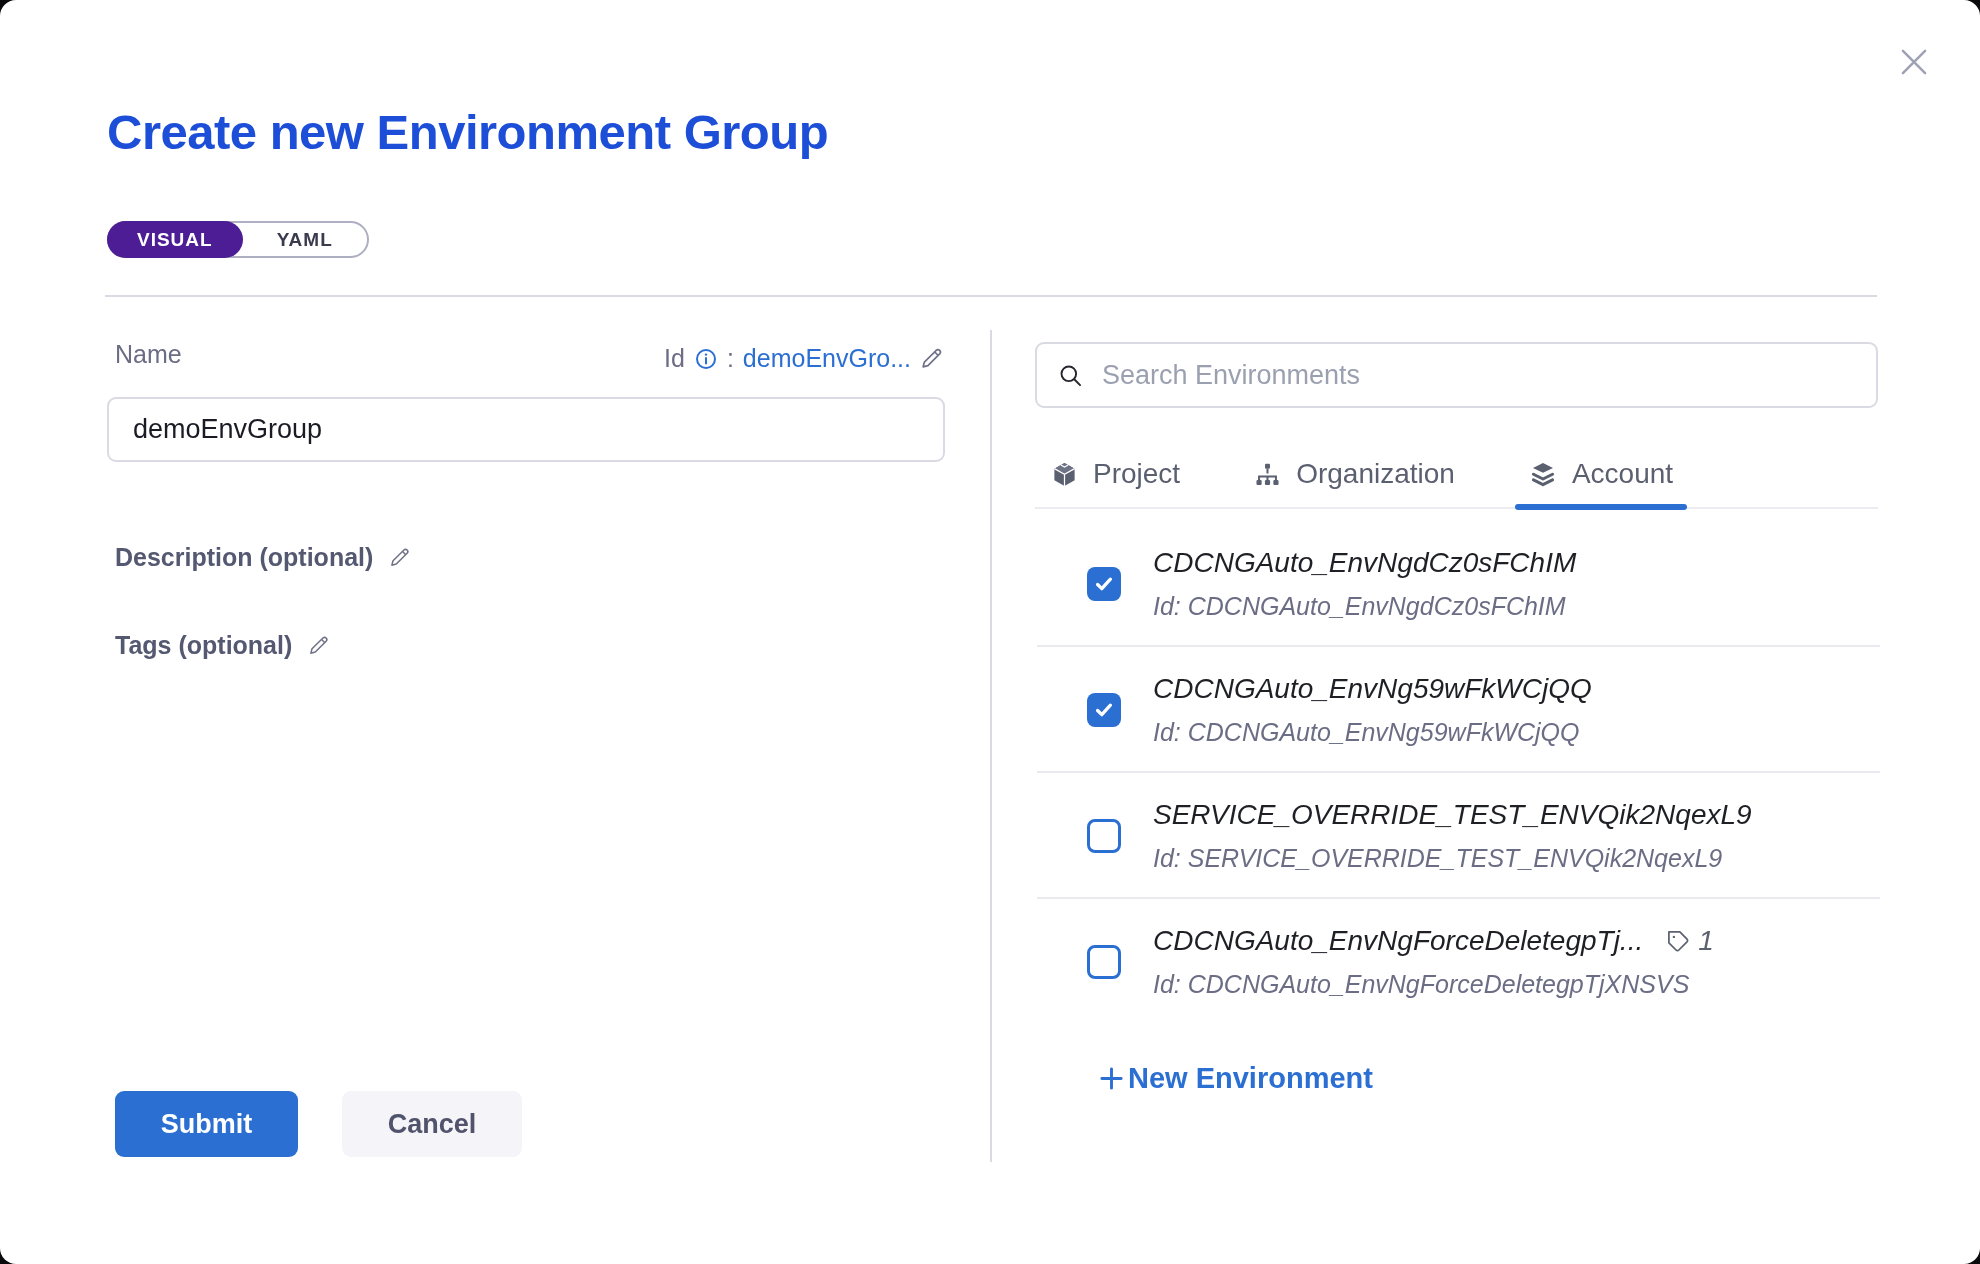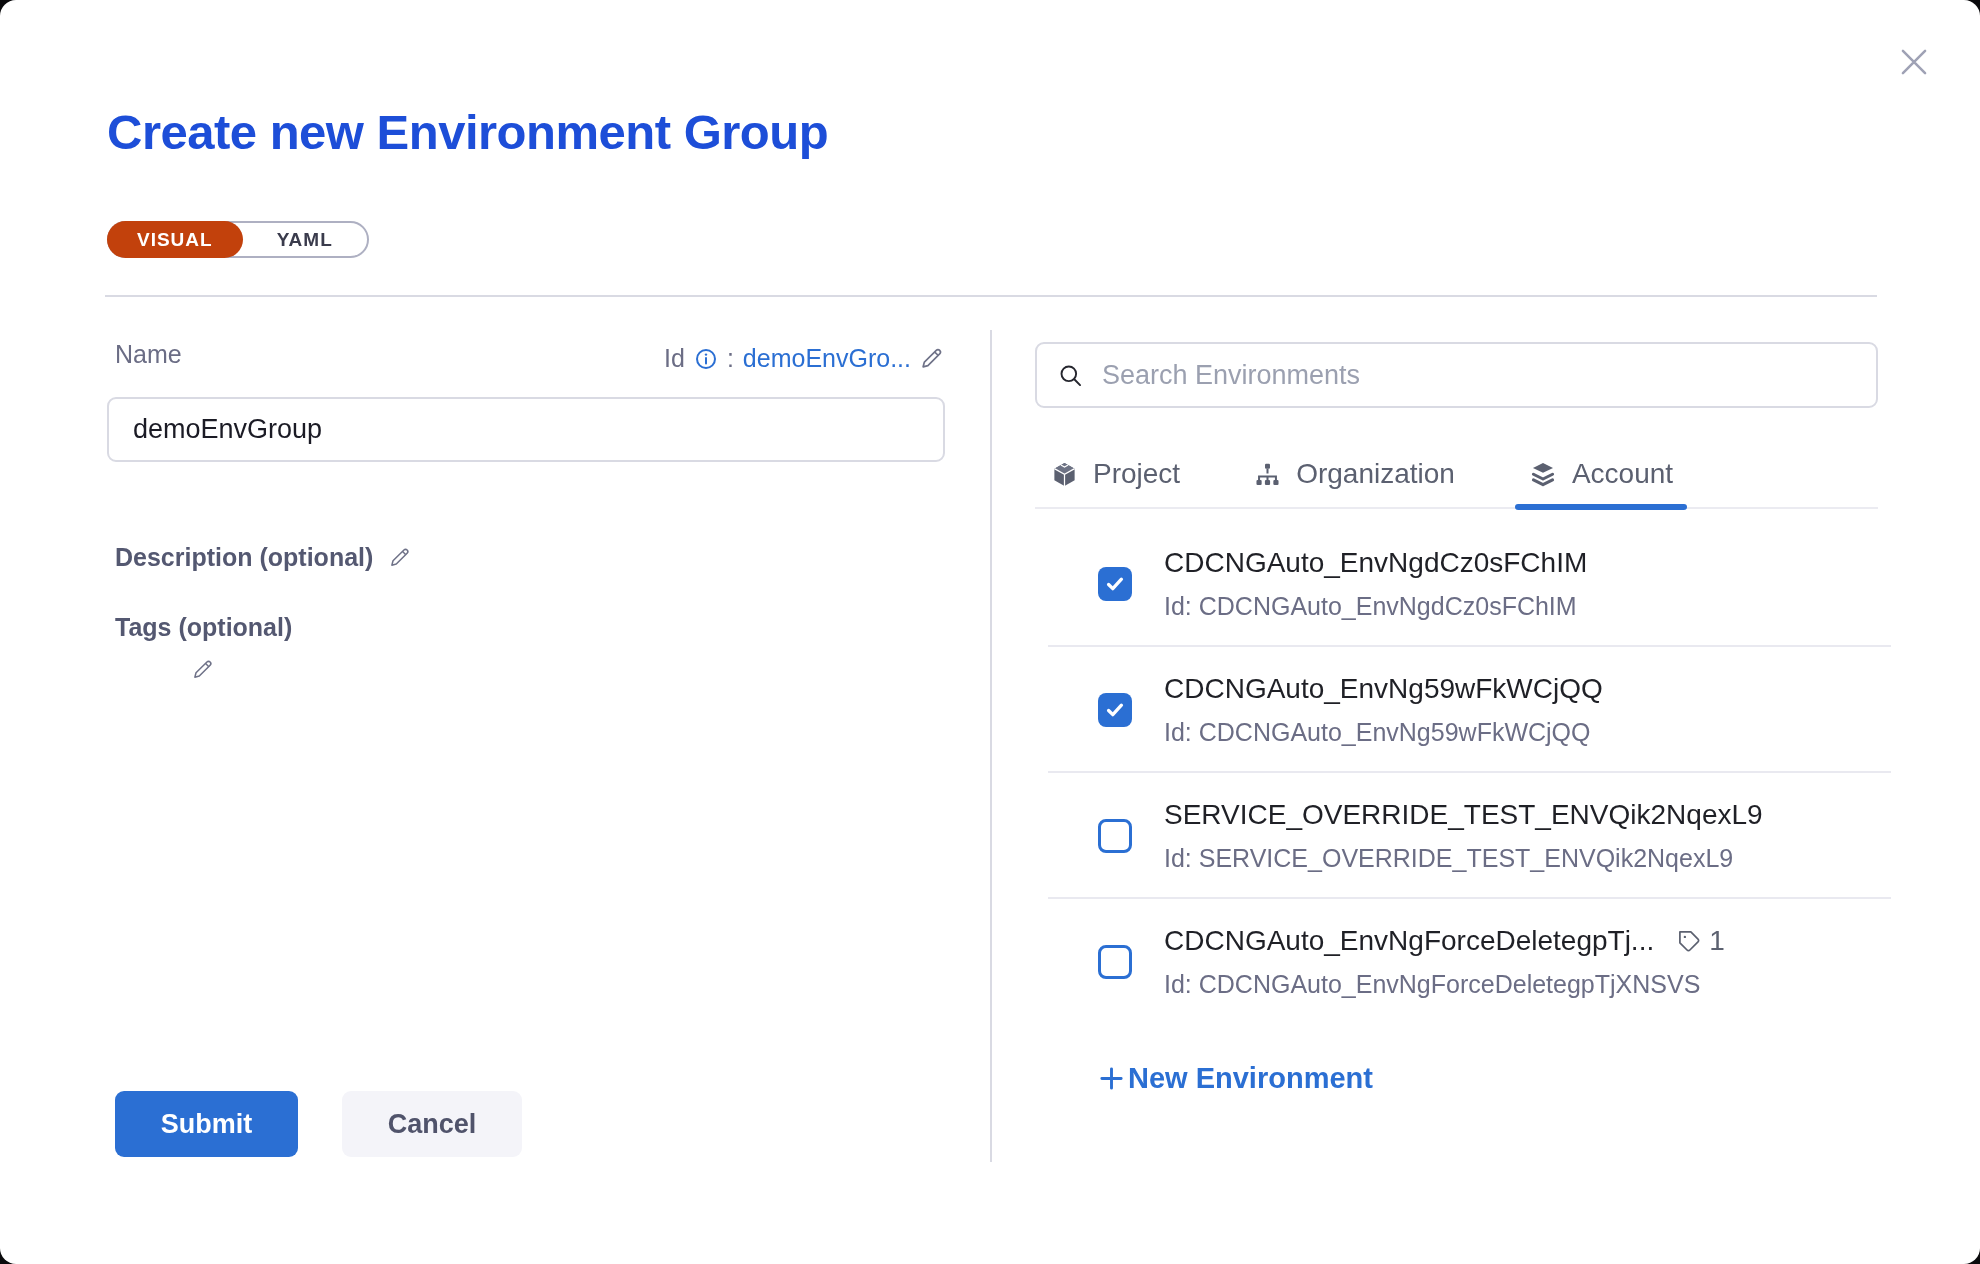--- a/index.html
+++ b/index.html
@@ -6,52 +6,52 @@
   #stage{position:relative;width:1980px;height:1264px;font-family:"Liberation Sans",sans-serif;}
   .modal{position:absolute;inset:0;background:#ffffff;border-radius:16px;overflow:hidden;}
 
   
   .close-btn{position:absolute;top:40px;right:44px;width:44px;height:44px;cursor:pointer;display:flex;align-items:center;justify-content:center;}
   .page-title{position:absolute;left:107px;top:104px;font-size:49px;font-weight:700;color:#1d4ed8;letter-spacing:-0.5px;}
 
   
   .toggle{position:absolute;left:107px;top:221px;height:37px;display:inline-flex;align-items:center;border:2px solid #aeb0c2;border-radius:20px;background:#fff;box-sizing:border-box;}
   .toggle .seg{font-size:19px;font-weight:700;letter-spacing:1px;display:flex;align-items:center;justify-content:center;height:37px;box-sizing:border-box;cursor:pointer;}
-  .toggle .seg.dark{background:#c2410c;color:#ffffff;border-radius:20px;padding:0 30px;margin:-2px 0 -2px -2px;height:37px;}
+  .toggle .seg.dark{background:#4c1d95;color:#ffffff;border-radius:20px;padding:0 30px;margin:-2px 0 -2px -2px;height:37px;}
   .toggle .seg.light{color:#3a3b4c;padding:0 34px;}
 
   .h-divider{position:absolute;left:105px;top:295px;width:1772px;height:2px;background:#d9dae3;}
   .v-divider{position:absolute;left:990px;top:330px;width:2px;height:832px;background:#d9dae3;}
 
   
   .name-label{position:absolute;left:115px;top:340px;font-size:25px;color:#6b6d85;}
   .id-row{position:absolute;top:344px;left:107px;width:838px;display:flex;justify-content:flex-end;align-items:center;gap:9px;font-size:25px;}
   .id-row .id-word{color:#6b6d85;}
   .id-row .id-colon{color:#6b6d85;}
   .id-row .id-value{color:#2b6fd3;cursor:pointer;}
   .name-input{position:absolute;left:107px;top:397px;width:838px;height:65px;box-sizing:border-box;border:2px solid #d9dae3;border-radius:9px;font-family:"Liberation Sans",sans-serif;font-size:27px;color:#1b1b25;padding:0 0 0 24px;outline:none;background:#fff;}
   .opt-row{position:absolute;left:115px;display:flex;align-items:center;gap:16px;font-size:25px;font-weight:700;color:#545871;}
   .opt-row.desc{top:543px;}
-  .opt-row.tags{top:613px;flex-direction:column;}
+  .opt-row.tags{top:631px;}
 
   .btn{position:absolute;top:1091px;height:66px;border-radius:9px;display:flex;align-items:center;justify-content:center;font-size:27px;font-weight:700;cursor:pointer;box-sizing:border-box;}
   .btn.submit{left:115px;width:183px;background:#2b6fd3;color:#ffffff;}
   .btn.cancel{left:342px;width:180px;background:#f4f4f9;color:#50536b;}
 
   
   .panel{position:absolute;left:1035px;top:330px;width:843px;}
   .search-box{position:absolute;left:0;top:12px;width:843px;height:66px;box-sizing:border-box;border:2px solid #d9dae3;border-radius:9px;display:flex;padding:0 20px;gap:16px;background:#fff;}
   .search-box input{border:none;outline:none;flex:1;font-family:"Liberation Sans",sans-serif;font-size:27px;color:#1b1b25;}
   .search-box input::placeholder{color:#9ba0b0;}
 
   .tabs{position:absolute;left:0;top:113px;width:843px;height:66px;display:flex;align-items:flex-end;gap:62px;padding-left:10px;box-sizing:border-box;border-bottom:2px solid #ebebf1;}
   .tab{position:relative;height:66px;display:flex;align-items:center;gap:15px;font-size:28px;color:#5b6070;cursor:pointer;padding:0 6px;}
   .tab.active::after{content:"";position:absolute;left:-8px;right:-8px;bottom:-3px;height:6px;border-radius:4px;background:#2b6fd3;}
 
-  .env-list{position:absolute;left:13px;top:179px;width:843px;height:539px;overflow:hidden;}
+  .env-list{position:absolute;left:2px;top:179px;width:843px;height:539px;overflow:hidden;font-style:italic;}
   .env-row{display:flex;align-items:center;gap:32px;padding:26px 0 24px 50px;border-bottom:2px solid #e9e9f0;cursor:pointer;}
   .env-row.first{padding-top:38px;}
   .env-row.last{border-bottom:none;}
   .checkbox{width:34px;height:34px;border-radius:8px;box-sizing:border-box;flex:0 0 auto;display:flex;align-items:center;justify-content:center;cursor:pointer;}
   .checkbox.checked{background:#2b6fd3;}
   .checkbox.unchecked{background:#fff;border:3px solid #2b6fd3;}
   .env-text .env-name{font-size:28px;color:#1f2026;display:flex;align-items:center;}
   .env-text .env-id{font-size:25px;color:#6b6d85;margin-top:13px;}
   .tag-badge{display:inline-flex;align-items:center;gap:7px;margin-left:22px;color:#5c6170;font-size:28px;}
 

